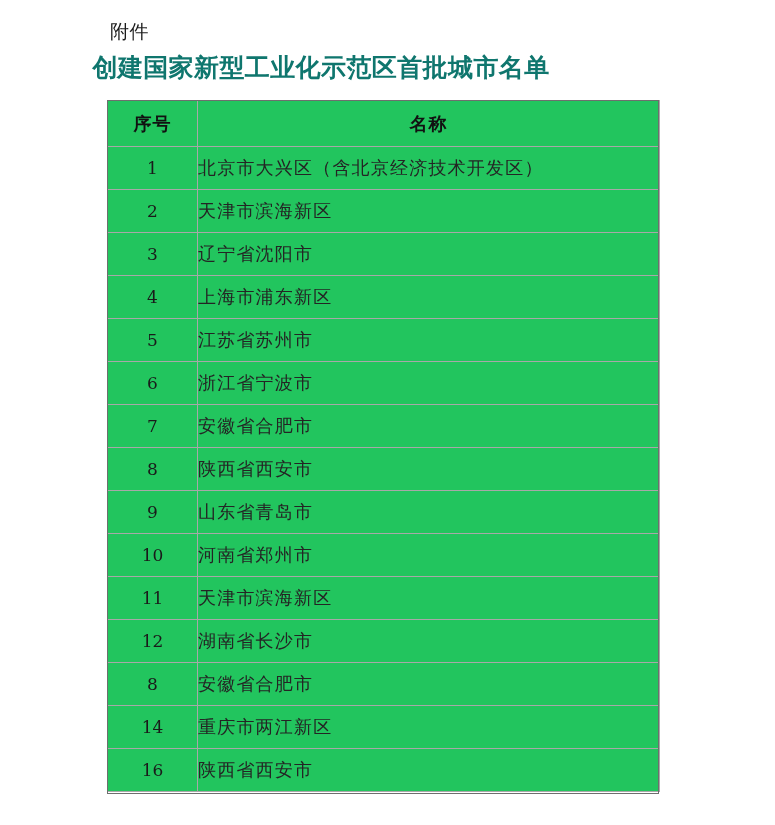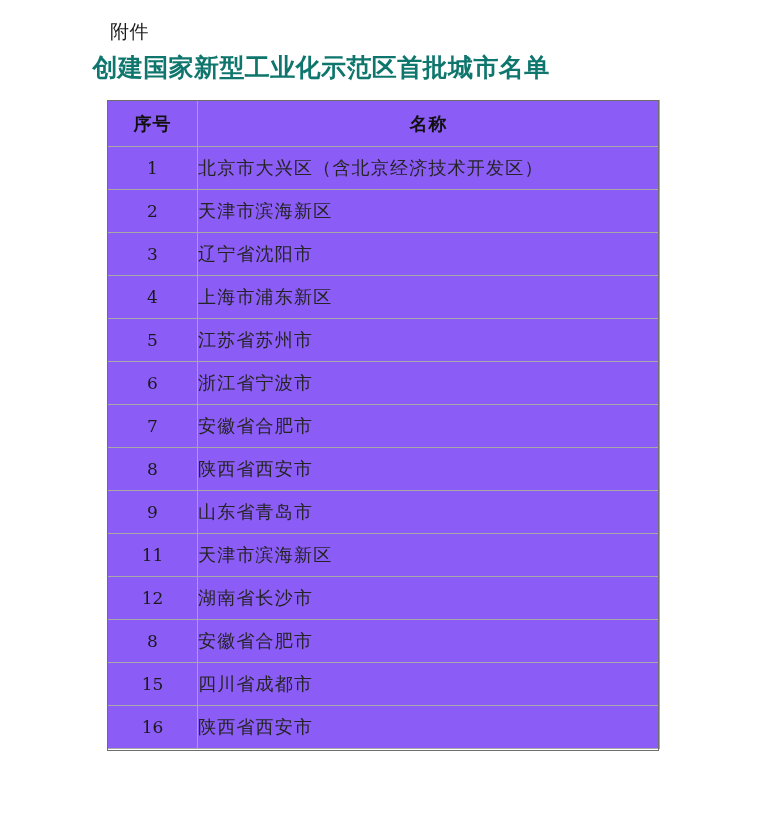--- a/index.html
+++ b/index.html
@@ -69,21 +69,21 @@
   }
 
   table.city-table col.col-seq { width: 90px; }
   table.city-table col.col-name { width: 462px; }
 
   table.city-table th,
   table.city-table td {
     border: 1px solid #a8a8a8;
     padding: 0;
     vertical-align: middle;
-    background: #8b5cf6;
+    background: #22c55e;
   }
 
   
   table.city-table {
     outline: none;
   }
   .table-wrap::after {
     content: "";
     position: absolute;
     left: 0;
@@ -178,34 +178,38 @@
           </tr>
           <tr>
             <td class="seq-cell">8</td>
             <td class="name-cell">陕西省西安市</td>
           </tr>
           <tr>
             <td class="seq-cell">9</td>
             <td class="name-cell">山东省青岛市</td>
           </tr>
           <tr>
+            <td class="seq-cell">10</td>
+            <td class="name-cell">河南省郑州市</td>
+          </tr>
+          <tr>
             <td class="seq-cell">11</td>
             <td class="name-cell">天津市滨海新区</td>
           </tr>
           <tr>
             <td class="seq-cell">12</td>
             <td class="name-cell">湖南省长沙市</td>
           </tr>
           <tr>
             <td class="seq-cell">8</td>
             <td class="name-cell">安徽省合肥市</td>
           </tr>
           <tr>
-            <td class="seq-cell">15</td>
-            <td class="name-cell">四川省成都市</td>
+            <td class="seq-cell">14</td>
+            <td class="name-cell">重庆市两江新区</td>
           </tr>
           <tr>
             <td class="seq-cell">16</td>
             <td class="name-cell">陕西省西安市</td>
           </tr>
         </tbody>
     </table>
   </div>
 
 </div>

